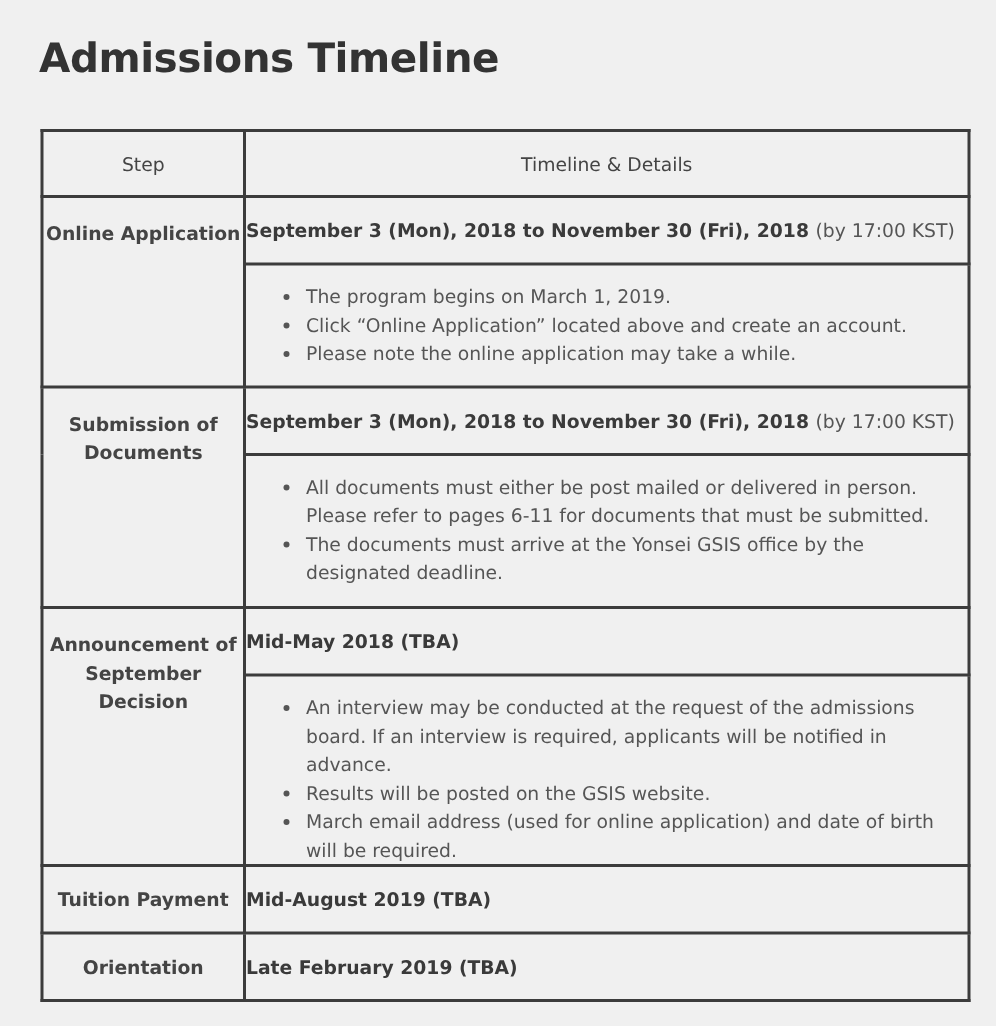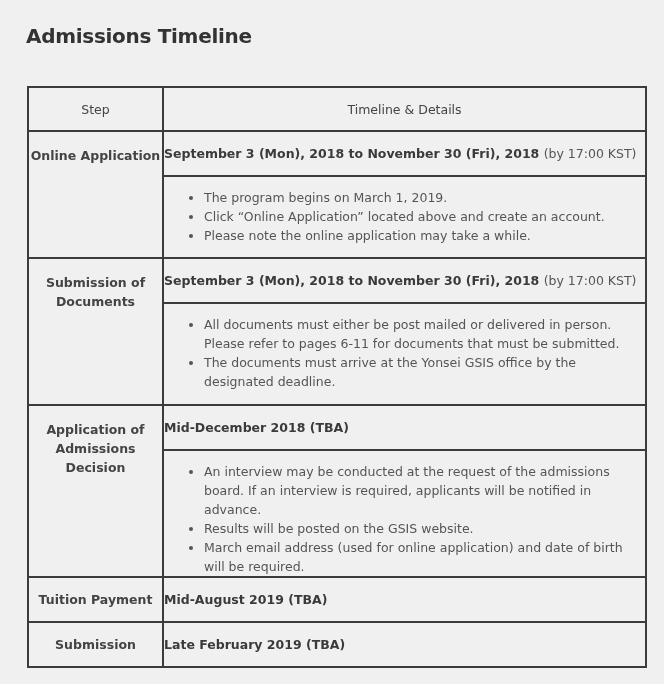--- a/index.html
+++ b/index.html
@@ -6,21 +6,21 @@
   body {
     width: 664px; height: 684px; overflow: hidden;
     background: #f0f0f0;
     font-family: "DejaVu Sans", sans-serif;
     color: #3a3a3a;
     position: relative;
   }
   .title {
     position: absolute; left: 26px; top: 24px;
     font-family: "DejaVu Sans", sans-serif;
-    font-weight: bold; font-size: 20px; color: #333;
+    font-weight: bold; font-size: 27px; color: #333;
     letter-spacing: -0.3px;
   }
   table.timeline {
     position: absolute; left: 27px; top: 86px;
     width: 618px;
     border-collapse: collapse;
     table-layout: fixed;
   }
   table.timeline td, table.timeline th {
     border: 2px solid #3c3c3c;
@@ -89,42 +89,42 @@
     <tr>
       <td class="details" style="height:100px;">
         <ul>
           <li>All documents must either be post mailed or delivered in person. Please refer to pages 6-11 for documents that must be submitted.</li>
           <li>The documents must arrive at the Yonsei GSIS office by the designated deadline.</li>
         </ul>
       </td>
     </tr>
 
     <tr>
-      <td class="step" rowspan="2">Application of Admissions Decision</td>
+      <td class="step" rowspan="2">Announcement of September Decision</td>
       <td class="date">
-        <span>Mid-December 2018 (TBA)</span>
+        <span>Mid-May 2018 (TBA)</span>
       </td>
     </tr>
     <tr>
       <td class="details" style="height:119px;">
         <ul>
           <li>An interview may be conducted at the request of the admissions board. If an interview is required, applicants will be notified in advance.</li>
           <li>Results will be posted on the GSIS website.</li>
           <li>March email address (used for online application) and date of birth will be required.</li>
         </ul>
       </td>
     </tr>
 
     <tr>
       <td class="step mid">Tuition Payment</td>
       <td class="date">
         <span>Mid-August 2019 (TBA)</span>
       </td>
     </tr>
 
     <tr>
-      <td class="step mid">Submission</td>
+      <td class="step mid">Orientation</td>
       <td class="date">
         <span>Late February 2019 (TBA)</span>
       </td>
     </tr>
   </tbody>
 </table>
 
 </body></html>

